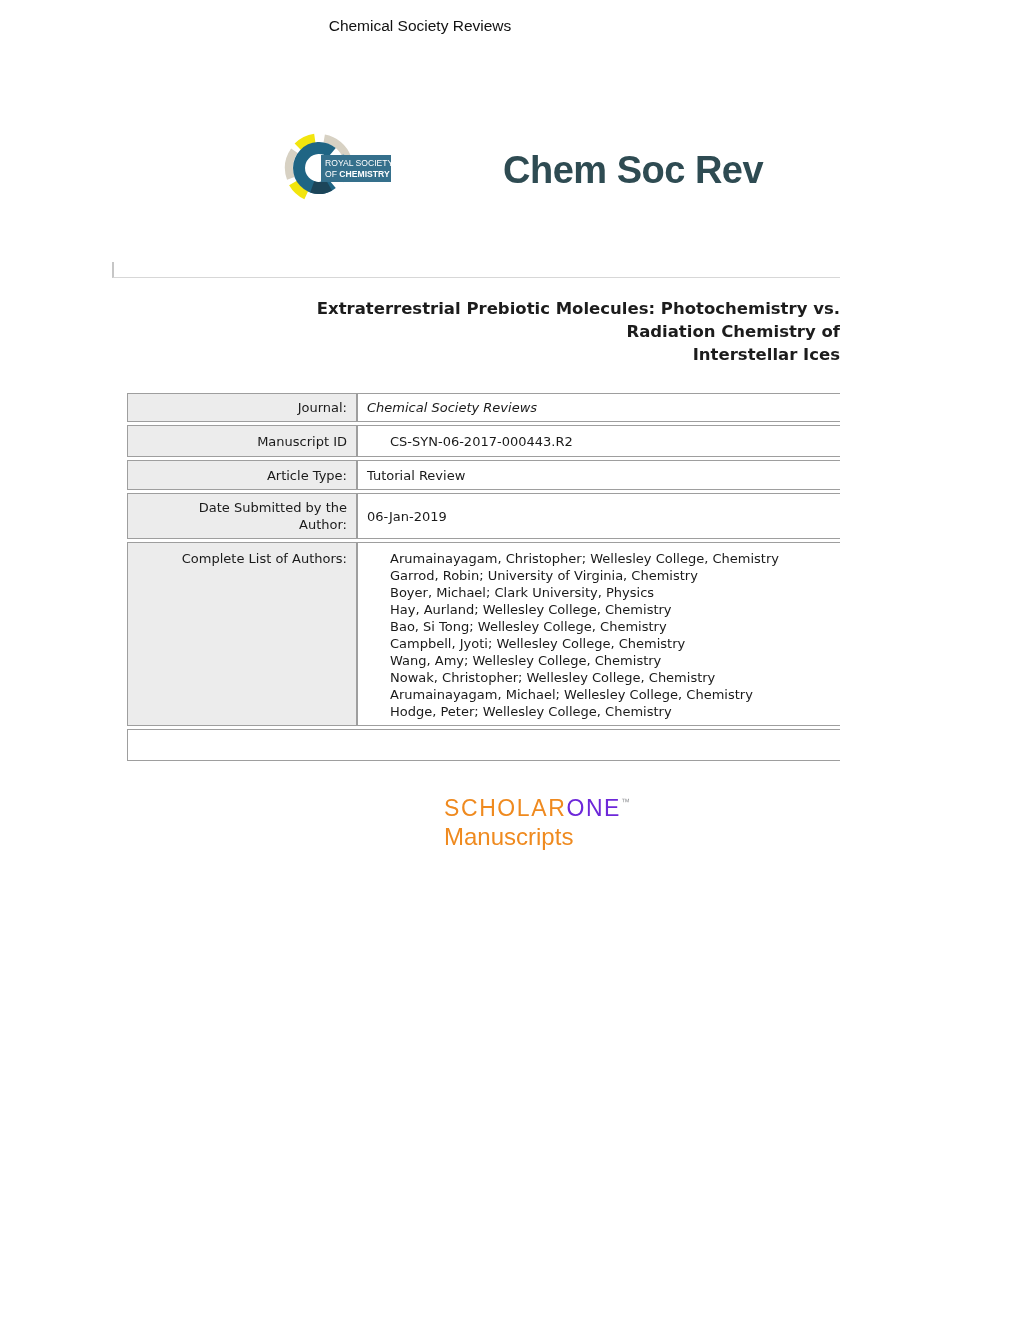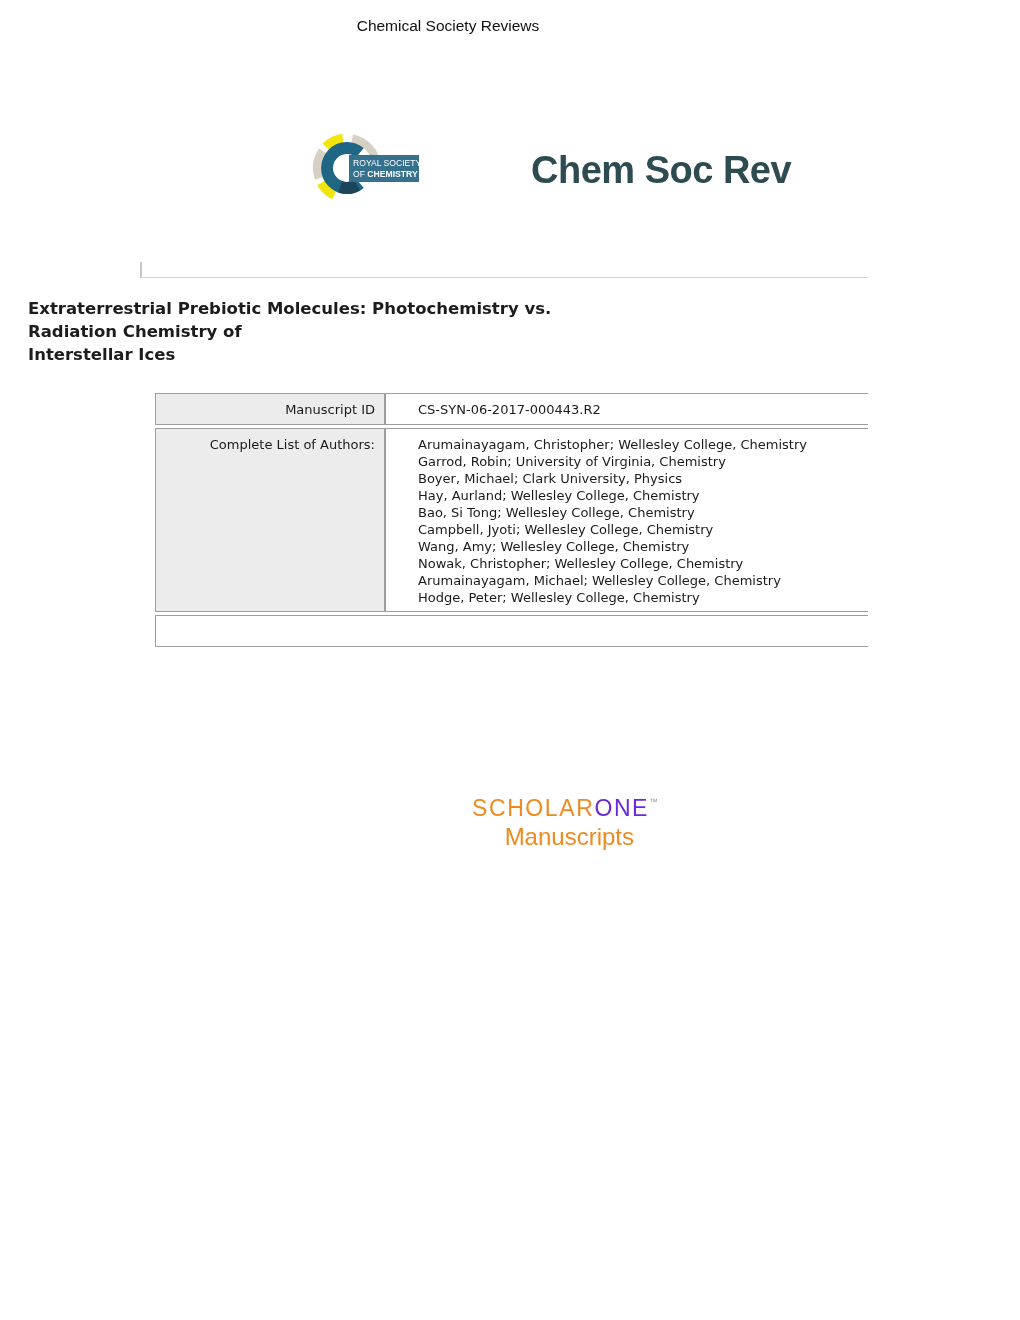--- a/index.html
+++ b/index.html
@@ -4,21 +4,20 @@
 <style>
   * { margin: 0; padding: 0; box-sizing: border-box; }
   html, body { background: #ffffff; }
   body { font-family: "DejaVu Sans", sans-serif; }
   .page {
     position: relative;
     width: 840px;
     height: 1320px;
     background: #ffffff;
     overflow: hidden;
-    margin-left: 28px;
   }
 
   
   .running-head {
     position: absolute;
     top: 17px; left: 0; width: 100%;
     text-align: center;
     font-family: "Liberation Sans", sans-serif;
     font-size: 15.5px;
     color: #111111;
@@ -49,21 +48,21 @@
     border-left: 2px solid #c6c6c6;
     border-right: 1px solid #e0e0e0;
     border-bottom: 1px solid #d7d7d7;
     background: transparent;
   }
 
   
   .article-title {
     position: absolute;
     top: 297px; left: 0; width: 100%;
-    text-align: left;
+    text-align: right;
     font-family: "DejaVu Sans", sans-serif;
     font-weight: 700;
     font-size: 16.5px;
     line-height: 23px;
     color: #1c1c1c;
     white-space: pre-line;
   }
 
   
   .ms-table-wrap {
@@ -127,21 +126,21 @@
   .s1-one { color: #6d28d9; }
   .s1-tm {
     color: #97999C;
     font-size: 9px;
     letter-spacing: 0;
     vertical-align: 11px;
   }
   .s1-line2 {
     margin-top: 1px;
     margin-right: 10px;
-    text-align: right;
+    text-align: left;
     font-size: 24px;
     color: #EF8A1F;
   }
 </style>
 </head>
 <body>
 
 <div class="page">
 
   <div class="running-head">Chemical Society Reviews</div>
@@ -171,23 +170,36 @@
 
   <div class="partial-frame"></div>
 
   <div class="article-title">Extraterrestrial Prebiotic Molecules: Photochemistry vs.
 Radiation Chemistry of
 Interstellar Ices</div>
 
   <div class="ms-table-wrap">
     <table class="ms-table">
       <tbody>
+          <tr class="row-journal">
+        <td class="label-cell">Journal:</td>
+        <td class="value-cell value-italic">Chemical Society Reviews</td>
+      </tr>
       <tr class="row-msid">
         <td class="label-cell">Manuscript ID</td>
         <td class="value-cell">CS-SYN-06-2017-000443.R2</td>
+      </tr>
+      <tr class="row-arttype">
+        <td class="label-cell">Article Type:</td>
+        <td class="value-cell">Tutorial Review</td>
+      </tr>
+      <tr class="row-date">
+        <td class="label-cell">Date Submitted by the
+Author:</td>
+        <td class="value-cell">06-Jan-2019</td>
       </tr>
       <tr class="row-authors">
         <td class="label-cell">Complete List of Authors:</td>
         <td class="value-cell">Arumainayagam, Christopher; Wellesley College, Chemistry
 Garrod, Robin; University of Virginia, Chemistry
 Boyer, Michael; Clark University, Physics
 Hay, Aurland; Wellesley College, Chemistry
 Bao, Si Tong; Wellesley College, Chemistry
 Campbell, Jyoti; Wellesley College, Chemistry
 Wang, Amy; Wellesley College, Chemistry

